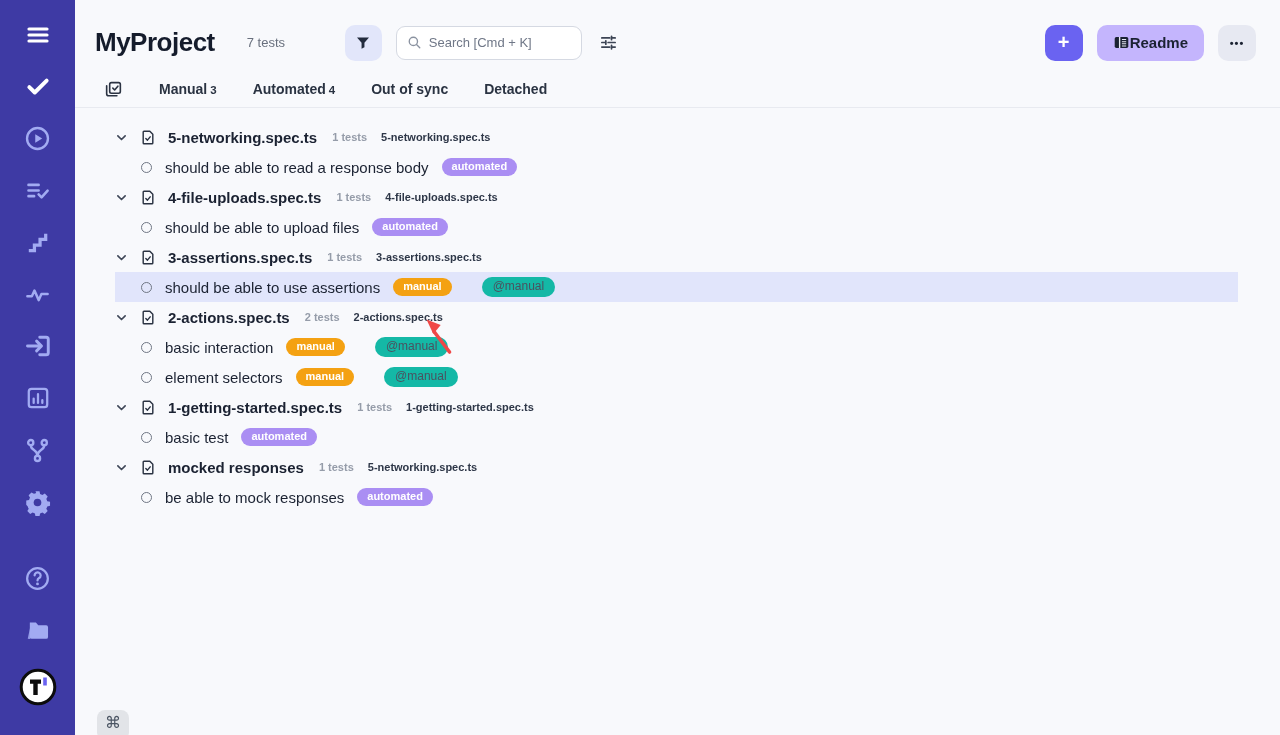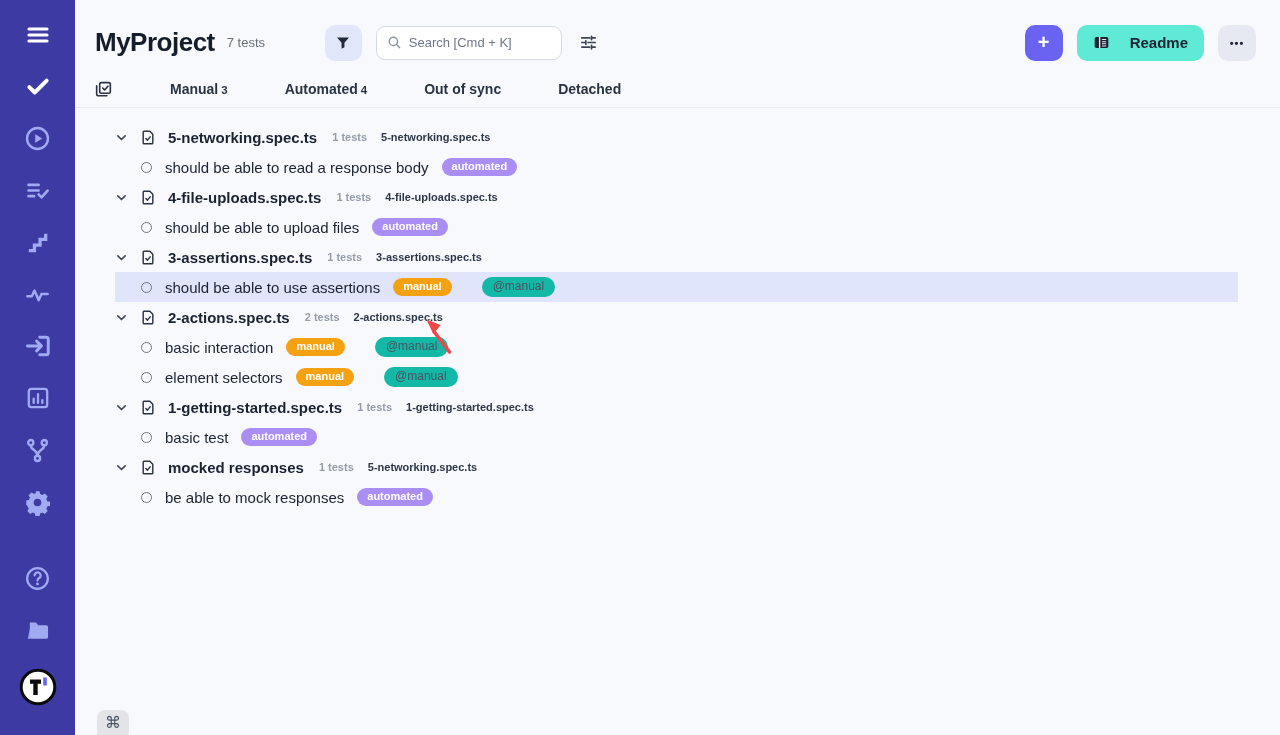--- a/index.html
+++ b/index.html
@@ -28,21 +28,21 @@
   .sb-logo { width: 38px; height: 38px; margin-top: 17px; }
 
   
   .main { margin-left: 75px; position: relative; height: 735px; }
 
   .header {
     display: flex; align-items: center;
     padding: 23px 24px 0 20px; height: 62px;
   }
   .title { font-size: 26px; font-weight: bold; letter-spacing: -0.5px; color: #151c2c; }
-  .tests-count { font-size: 13px; color: #69707e; margin-left: 12px; width: 60px; }
+  .tests-count { font-size: 13px; color: #69707e; margin-left: 32px; width: 60px; }
   .filter-btn {
     margin-left: 38px; width: 37px; height: 36px; border-radius: 10px;
     background: #e2e6fa; display: flex; align-items: center; justify-content: center;
     color: #222b3d; cursor: pointer;
   }
   .search-box {
     margin-left: 14px; width: 186px; height: 34px; background: #ffffff;
     border: 1px solid #d5d9e2; border-radius: 9px;
     display: flex; align-items: center; padding: 0 10px; gap: 7px; color: #8a92a0;
   }
@@ -53,33 +53,33 @@
   .search-box input::placeholder { color: #6f7787; }
   .tune-btn { margin-left: 17px; color: #3c4454; cursor: pointer; display: flex; }
   .spacer { flex: 1; }
   .plus-btn {
     width: 38px; height: 36px; border-radius: 10px; background: #6a63f1;
     color: #ffffff; font-size: 20px; font-weight: bold;
     display: flex; align-items: center; justify-content: center; cursor: pointer;
   }
   .readme-btn {
     margin-left: 14px; height: 36px; padding: 0 16px; border-radius: 10px;
-    background: #5eead4; display: flex; align-items: center; gap: 20px;
+    background: #c4b5fd; display: flex; align-items: center; gap: 0;
     font-size: 15px; font-weight: bold; color: #1b2232; cursor: pointer;
   }
   .more-btn {
     margin-left: 14px; width: 38px; height: 36px; border-radius: 10px;
     background: #e7e9f2; display: flex; align-items: center; justify-content: center;
     font-size: 11px; letter-spacing: 1px; color: #1b2232; cursor: pointer; font-weight: bold;
   }
 
   
   .tabs-row {
-    display: flex; align-items: center; margin-top: 9px; padding-left: 19px;
-    height: 37px; border-bottom: 1px solid #e8eaf0; gap: 21px;
+    display: flex; align-items: center; margin-top: 9px; padding-left: 29px;
+    height: 37px; border-bottom: 1px solid #e8eaf0;
   }
   .select-all { color: #2b3342; display: flex; cursor: pointer; }
   .tab { margin-left: 36px; font-size: 14px; font-weight: bold; color: #2a3342; cursor: pointer; white-space: nowrap; }
   .tab:first-of-type { margin-left: 31px; }
   .tab .cnt { font-size: 11.5px; font-weight: bold; margin-left: 3px; }
 
   
   .tree { padding-top: 14px; }
   .row { height: 30px; display: flex; align-items: center; margin: 0 42px 0 40px; }
   .file-row { gap: 12px; cursor: pointer; }

